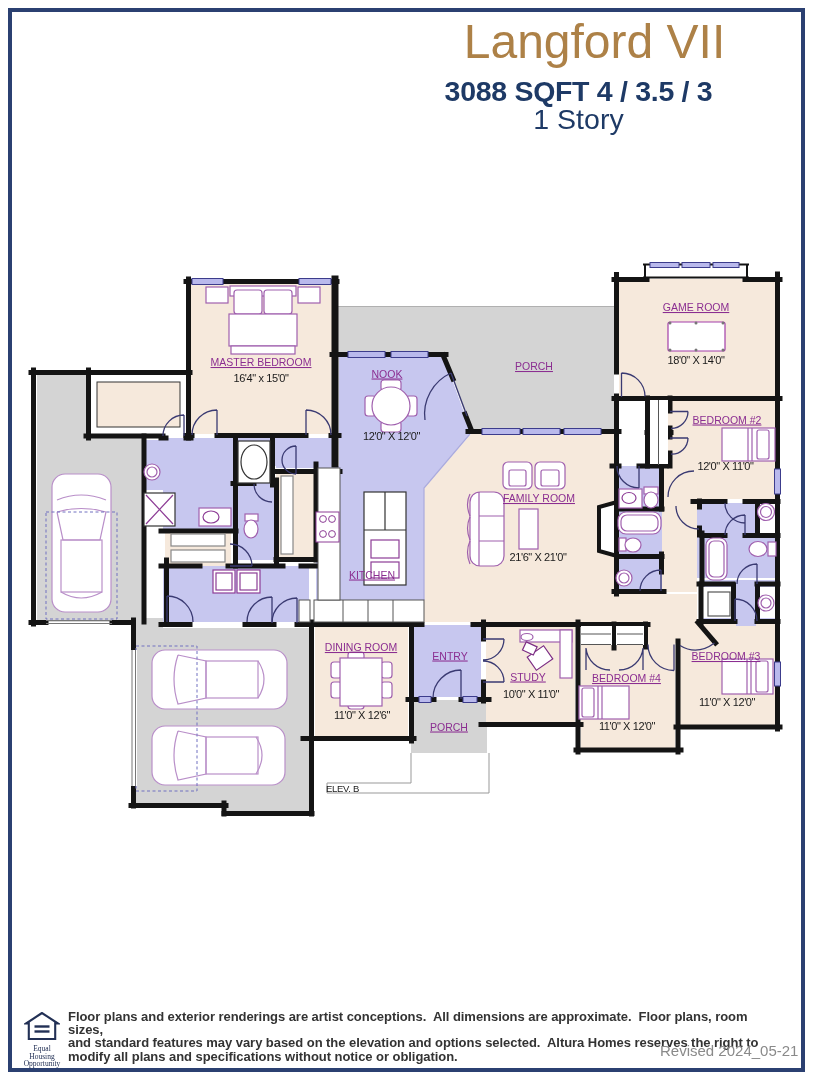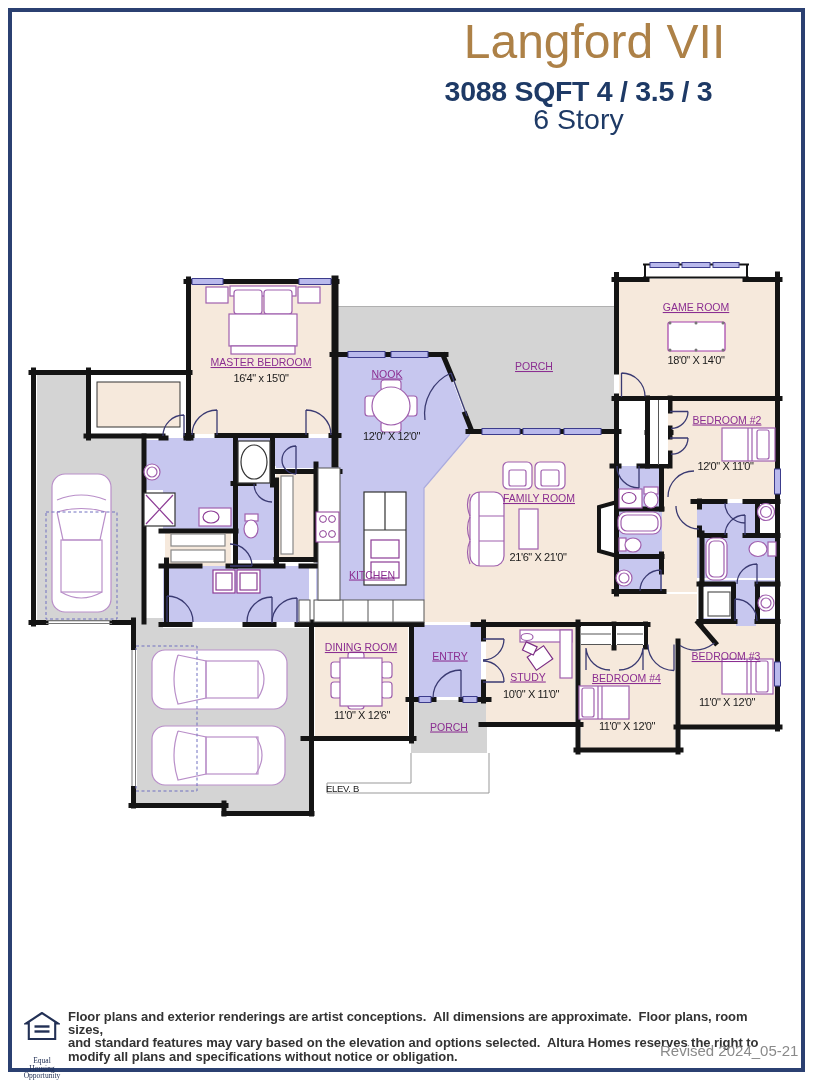--- a/index.html
+++ b/index.html
@@ -6,31 +6,31 @@
 body{font-family:"Liberation Sans", sans-serif;position:relative;}
 #frame{position:absolute;left:8px;top:8px;width:789px;height:1056px;border:4.5px solid #2b4071;}
 #title{position:absolute;left:352px;top:0;width:453px;text-align:center;}
 #t1{position:absolute;top:18px;left:16px;width:453px;font-size:48px;line-height:1;color:#ad8147;}
 #t2{position:absolute;top:77px;left:0;width:453px;font-size:28.5px;line-height:1;color:#1e3a66;letter-spacing:-0.3px;font-weight:bold;}
 #t3{position:absolute;top:105px;left:0;width:453px;font-size:28.5px;line-height:1;color:#1e3a66;}
 #plansvg{position:absolute;left:0;top:0;}
 #footer{position:absolute;left:68px;top:1009.5px;width:700px;font-size:13px;letter-spacing:-0.05px;line-height:13.4px;color:#333333;font-weight:bold;}
 #revised{position:absolute;left:660px;top:1042px;font-size:15px;color:#8a8a8a;}
 #eho{position:absolute;left:17px;top:1012px;width:50px;text-align:center;}
-#eholbl{font-family:"Liberation Serif",serif;font-size:7.5px;line-height:7.5px;color:#223055;margin-top:12px;}
+#eholbl{font-family:"Liberation Serif",serif;font-size:7.5px;line-height:7.5px;color:#223055;margin-top:0px;}
 </style>
 </head>
 <body>
 
 <div id="frame"></div>
 
 <div id="title">
   <div id="t1">Langford VII</div>
   <div id="t2">3088 SQFT 4 / 3.5 / 3</div>
-  <div id="t3">6 Story</div>
+  <div id="t3">1 Story</div>
 </div>
 <svg id="plansvg" width="813" height="1080" viewBox="0 0 813 1080">
 
 <polygon points="337,306 614,306 614,431 471,431 445,357 337,354" fill="#d4d4d4"></polygon>
 <line x1="337" y1="306.5" x2="614" y2="306.5" stroke="#b0b0b0" stroke-width="1"></line>
 
 <polygon points="37,375 86,375 86,438 142,438 142,622 37,622" fill="#d4d4d4"></polygon>
 
 <polygon points="136,618 163,618 163,628 309,628 309,812 225,812 225,804 136,804" fill="#d4d4d4"></polygon>
 

